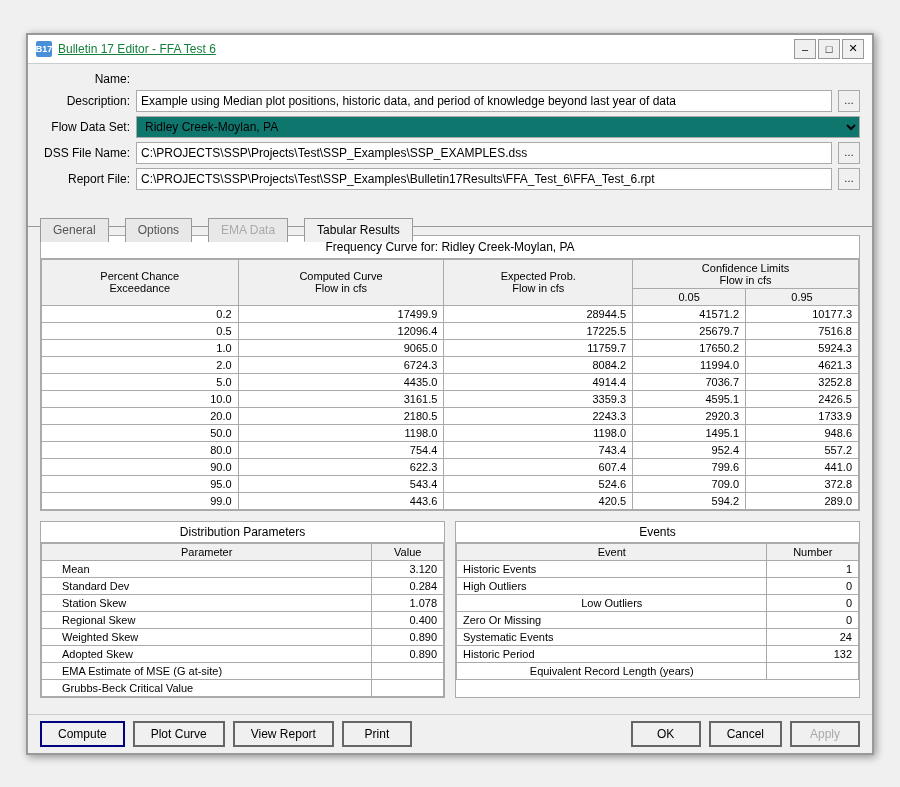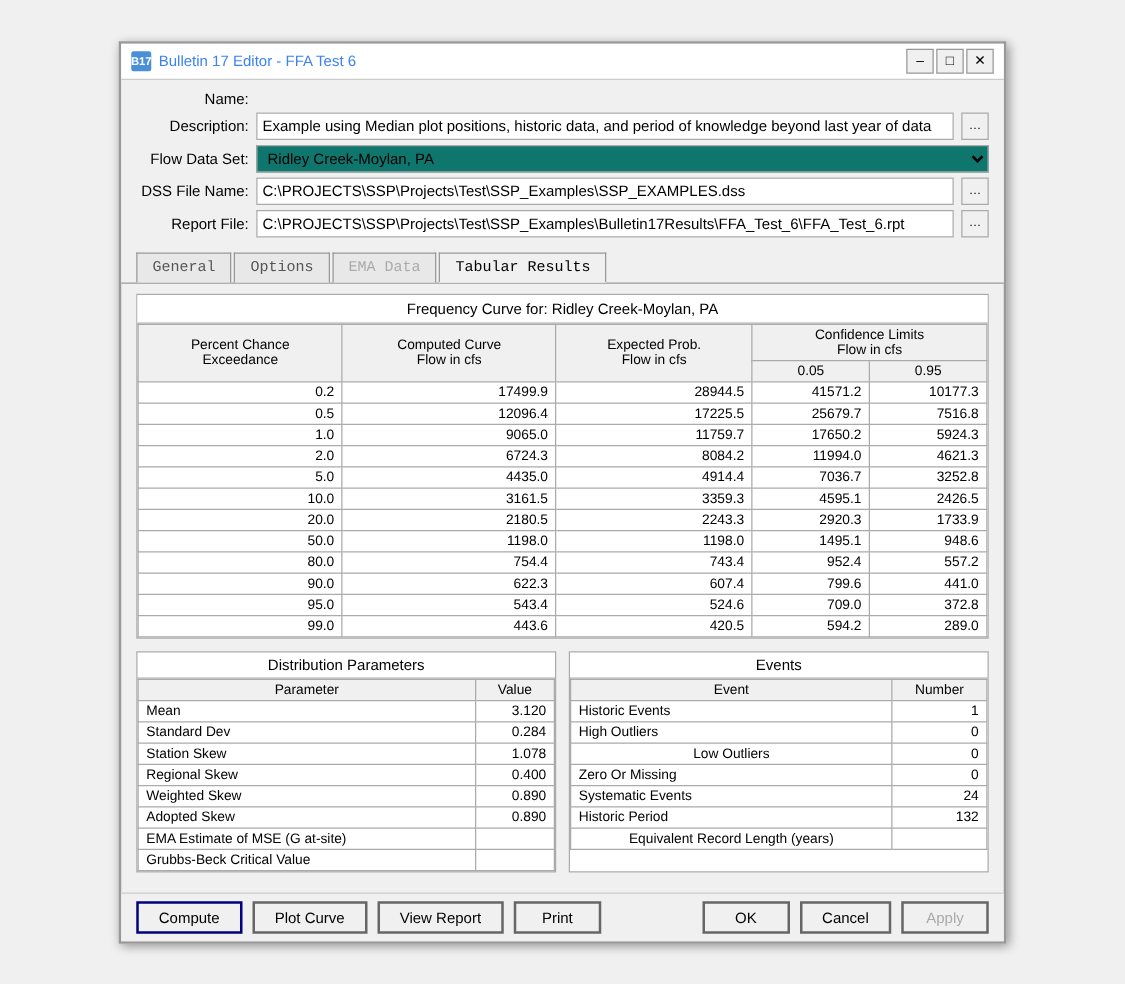--- a/index.html
+++ b/index.html
@@ -8,21 +8,21 @@
       font-size: 12px;
       background: #f0f0f0;
       display: flex;
       justify-content: center;
       align-items: center;
       width: 900px;
       height: 787px;
       overflow: hidden;
     }
     .window {
-      width: 710px;
+      width: 848px;
       background: #f0f0f0;
       border: 2px solid #999;
       box-shadow: 2px 2px 8px rgba(0,0,0,0.4);
       display: flex;
       flex-direction: column;
     }
     .titlebar {
       background: #fff;
       border-bottom: 1px solid #ccc;
       display: flex;
@@ -44,21 +44,22 @@
       display: flex;
       align-items: center;
       justify-content: center;
       color: white;
       font-size: 9px;
       font-weight: bold;
     }
     .titlebar-title {
       font-size: 12px;
       font-weight: normal;
-      color: #3b82f6;
+      color: #15803d;
+      text-decoration: underline;
     }
     .titlebar-controls {
       display: flex;
       gap: 2px;
     }
     .titlebar-btn {
       width: 22px;
       height: 20px;
       border: 1px solid #999;
       background: #f0f0f0;
@@ -120,24 +121,23 @@
       border-bottom: 1px solid #999;
       background: #f0f0f0;
     }
     .tab {
       padding: 4px 12px;
       border: 1px solid #999;
       border-bottom: none;
       background: #e8e8e8;
       cursor: pointer;
       font-size: 12px;
-      margin-right: 2px;
+      margin-right: 16px;
       position: relative;
-      top: 0;
-      font-family: Liberation Mono, monospace;
+      top: 16px;
     }
     .tab.active {
       background: #f0f0f0;
       border-bottom: 1px solid #f0f0f0;
       font-weight: normal;
     }
     .tab:not(.active) { color: #555; }
     .content-area {
       padding: 8px 12px;
       flex: 1;
@@ -195,21 +195,21 @@
       background: white;
     }
     .events-title {
       text-align: center;
       padding: 3px;
       border-bottom: 1px solid #aaa;
       font-size: 12px;
     }
     .param-table td:first-child {
       text-align: left;
-      padding-left: 6px;
+      padding-left: 20px;
     }
     .footer-buttons {
       display: flex;
       padding: 6px 12px;
       gap: 8px;
       align-items: center;
       border-top: 1px solid #ccc;
       background: #f0f0f0;
     }
     .footer-left {

